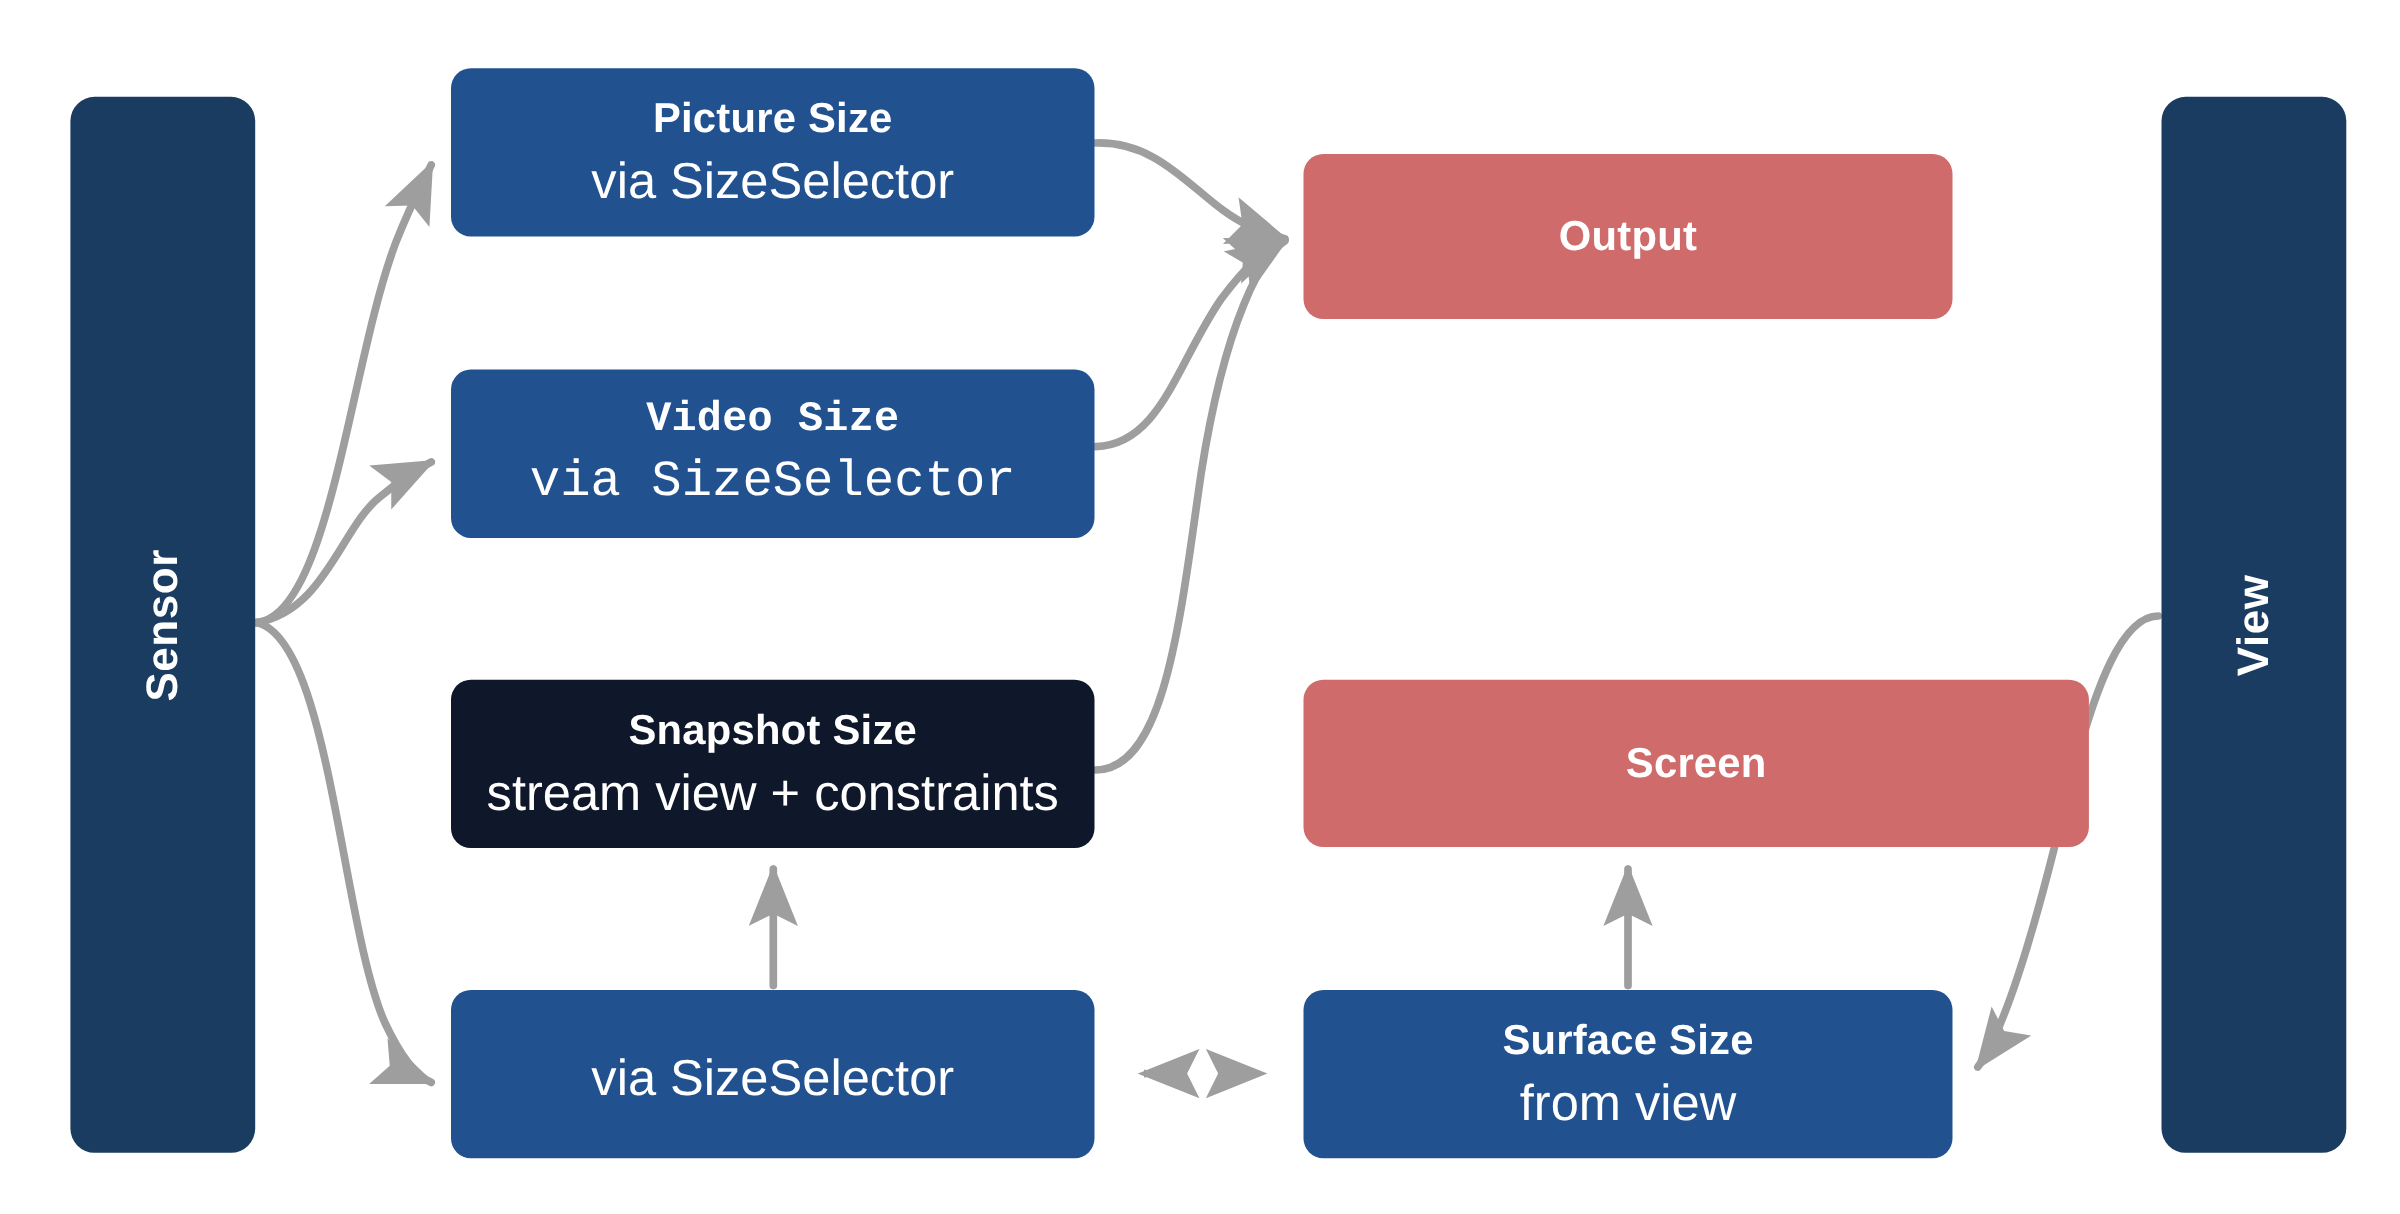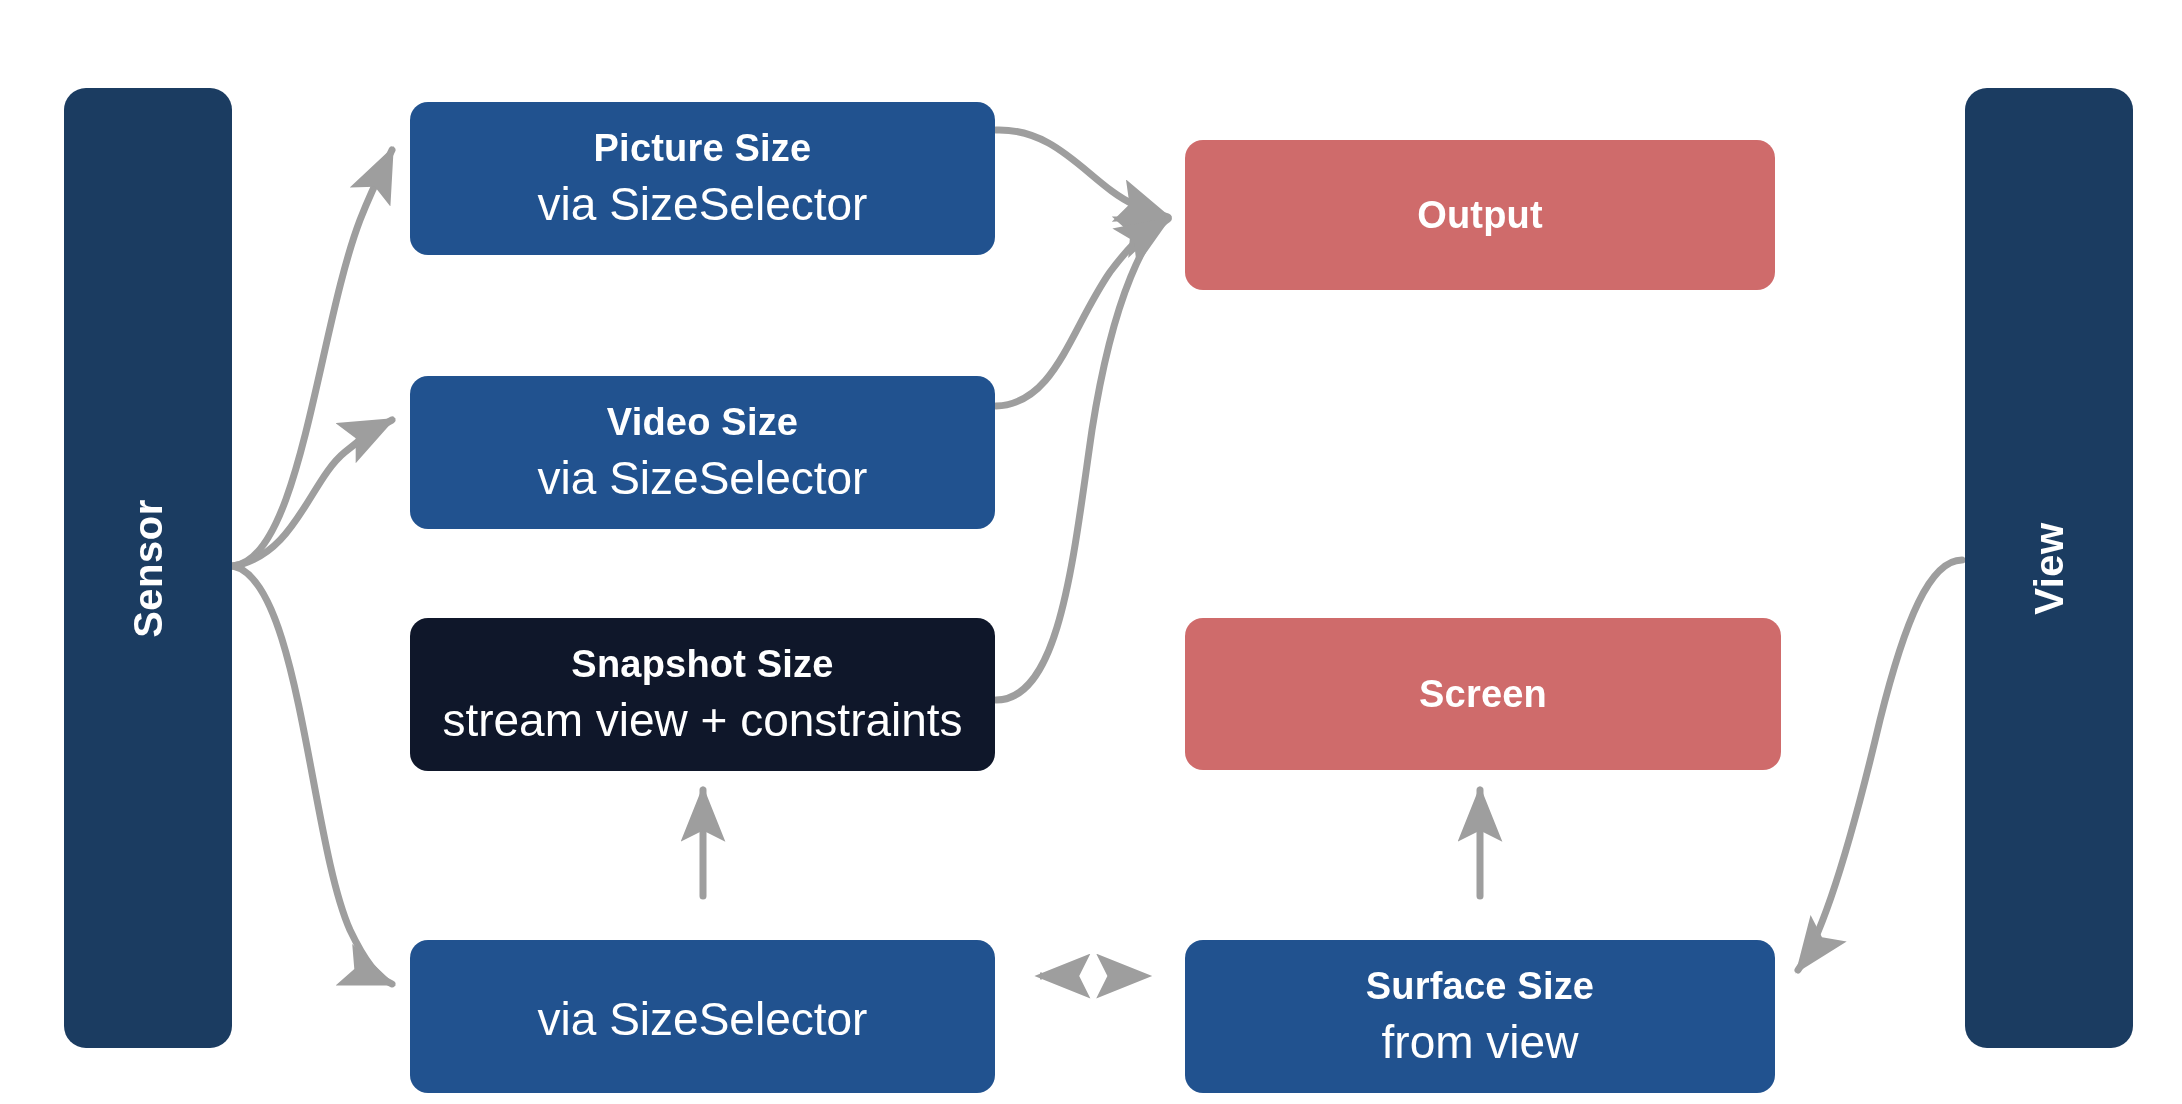--- a/index.html
+++ b/index.html
@@ -57,21 +57,21 @@
     justify-content: center;
   }
   .rail .rail-label {
     color: #ffffff;
     font-weight: bold;
     font-size: 40px;
     white-space: nowrap;
     transform: rotate(-90deg);
     letter-spacing: 0.5px;
   }
-  .fill-dark   { background: #21528f; margin-top: 40px; }
+  .fill-dark   { background: #21528f; }
   .fill-light  { background: #0f172a; }
   .fill-red    { background: #cf6b6b; }
 </style>
 </head>
 <body>
 
 <div id="canvas">
 
   <svg id="edges" viewBox="0 0 2182 1104">
     <defs>
@@ -111,39 +111,39 @@
 
   <div class="rail" style="left:1965px; top:88px; width:168px; height:960px;">
     <span class="rail-label">View</span>
   </div>
 
   <div class="node fill-dark" style="left:410px; top:62px; width:585px; height:153px;">
     <span class="title">Picture Size</span>
     <span class="subtitle">via SizeSelector</span>
   </div>
 
-  <div class="node fill-dark" style="left:410px; top:336px; width:585px; height:153px;">
+  <div class="node fill-dark" style="left:410px; top:336px; width:585px; height:153px;font-family:Liberation Mono, monospace;">
     <span class="title">Video Size</span>
     <span class="subtitle">via SizeSelector</span>
   </div>
 
   <div class="node fill-light" style="left:410px; top:618px; width:585px; height:153px;">
     <span class="title">Snapshot Size</span>
     <span class="subtitle">stream view + constraints</span>
   </div>
 
   <div class="node fill-dark" style="left:410px; top:900px; width:585px; height:153px;">
     <span class="subtitle">via SizeSelector</span>
   </div>
 
   <div class="node fill-red" style="left:1185px; top:140px; width:590px; height:150px;">
     <span class="title">Output</span>
   </div>
 
-  <div class="node fill-red" style="left:1185px; top:618px; width:596px; height:152px;">
+  <div class="node fill-red" style="left:1185px; top:618px; width:714px; height:152px;">
     <span class="title">Screen</span>
   </div>
 
   <div class="node fill-dark" style="left:1185px; top:900px; width:590px; height:153px;">
     <span class="title">Surface Size</span>
     <span class="subtitle">from view</span>
   </div>
 
 </div>
 

